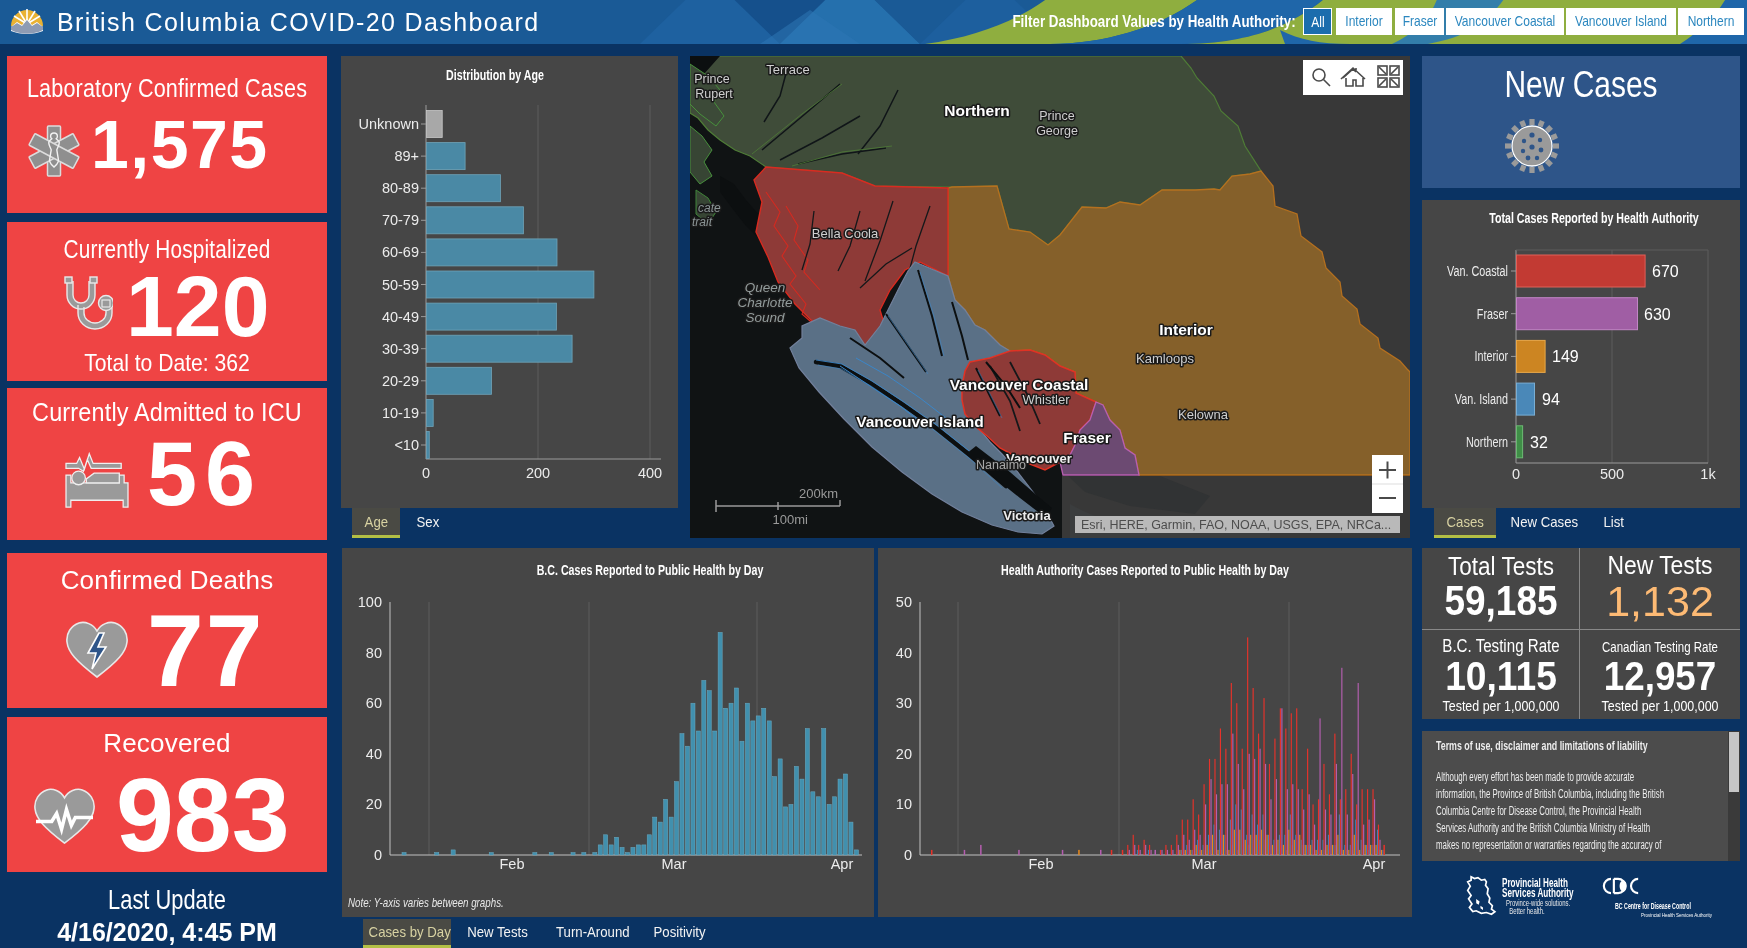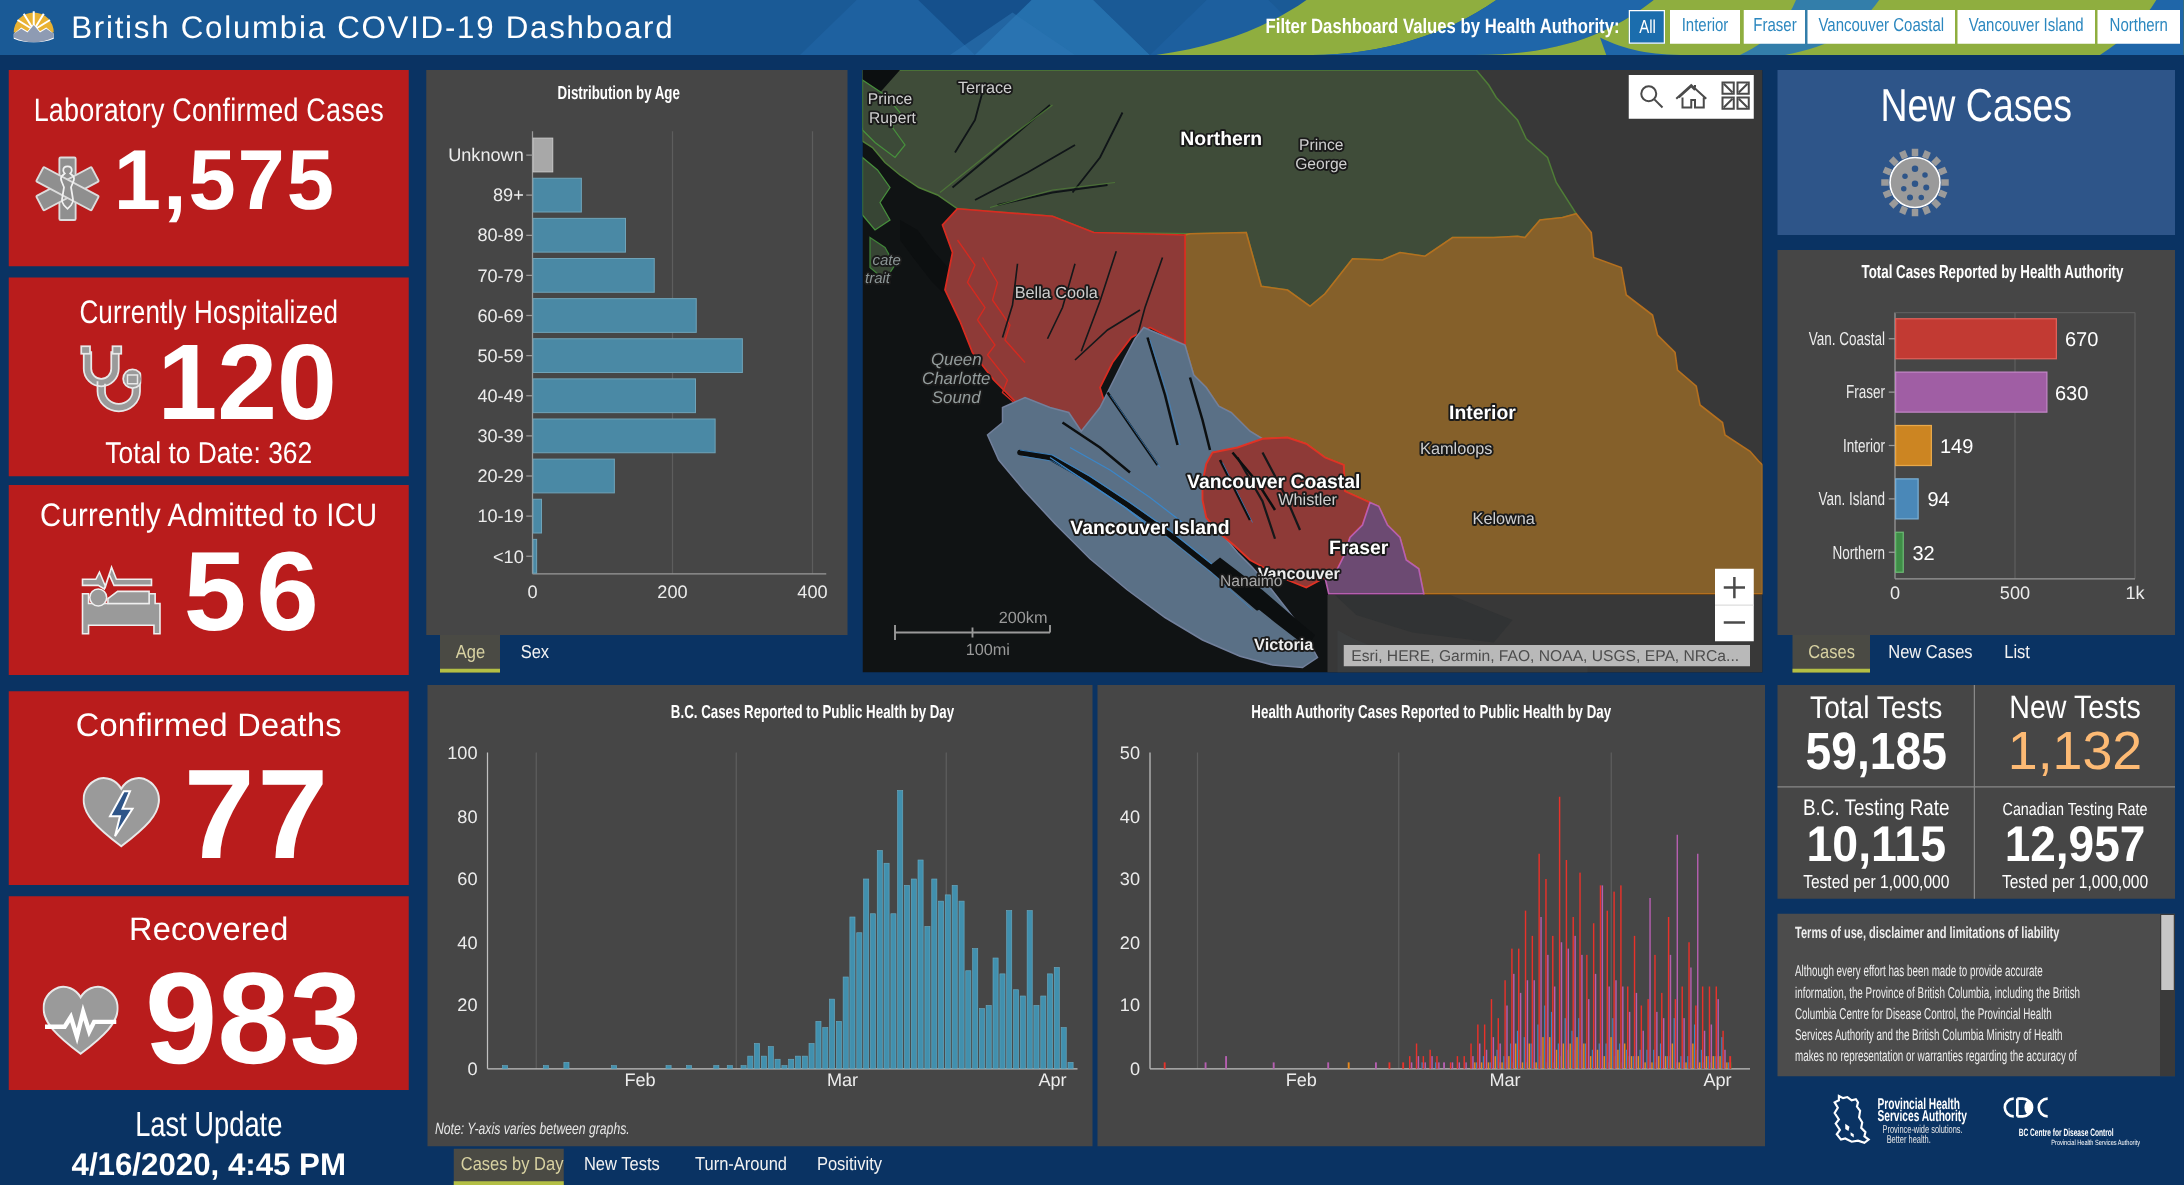--- a/index.html
+++ b/index.html
@@ -1,20 +1,20 @@
 <!DOCTYPE html>
 <html><head><meta charset="utf-8">
 <style>
 *{margin:0;padding:0;box-sizing:border-box;-webkit-font-smoothing:antialiased}
 .sx{display:inline-block;white-space:nowrap}
 .cx{display:block;width:max-content;margin-left:50%;white-space:nowrap}
 html,body{width:1747px;height:948px;overflow:hidden}
 body{font-family:"Liberation Sans",sans-serif;background:#0a3363;position:relative}
 .abs{position:absolute}
-.card{position:absolute;left:7px;width:320px;background:#b91c1c;color:#fff;text-align:center}
+.card{position:absolute;left:7px;width:320px;background:#ef4444;color:#fff;text-align:center}
 .card .t{font-weight:400;color:#fff;letter-spacing:.2px}
 .num{color:#fff;font-weight:700;letter-spacing:1px;line-height:1}
 .panel{position:absolute;background:#464646;color:#eee}
 .ptitle{position:absolute;text-align:center;font-size:15px;font-weight:700;color:#fff;white-space:nowrap}
 .ptitle span{display:block;width:max-content;margin-left:50%;transform:translateX(-50%) scaleX(.71)}
 .tab{position:absolute;font-size:15px;color:#f3f3f3;text-align:center;white-space:nowrap}
 .tab span{display:inline-block;transform:scaleX(.88)}
 .tabsel{background:#4a4a44;color:#d8d2a2;border-bottom:3px solid #b3bf45}
 svg{display:block}
 </style></head><body>
@@ -42,21 +42,21 @@
    <g stroke="#fff" stroke-width="1.6">
      <line x1="18" y1="17" x2="18" y2="2"></line>
         <line x1="18" y1="17" x2="10" y2="4"></line>
      <line x1="18" y1="17" x2="5" y2="9"></line>
         <line x1="18" y1="17" x2="26" y2="4"></line>
      <line x1="18" y1="17" x2="31" y2="9"></line>
    </g>
    <path d="M2 20 L8 15 L13 18 L18 12 L23 18 L28 15 L34 20 L34 24 C 24 28 12 28 2 24 Z" fill="#fff"></path>
    <path d="M2 20 L8 16 L13 19 L18 13 L23 19 L28 16 L34 20 L34 23 C 24 28 12 28 2 23 Z" fill="#8e9bb3"></path>
  </svg>
- <div class="abs" style="left:57px;top:8px;font-size:25px;color:#fff;font-weight:400;letter-spacing:1.4px">British Columbia COVID-19 Dashboard</div>
+ <div class="abs" style="left:57px;top:8px;font-size:25px;color:#fff;font-weight:400;letter-spacing:1.4px">British Columbia COVID-20 Dashboard</div>
  <div class="abs" style="right:451px;top:12px;font-size:16.5px;font-weight:700;color:#fff;white-space:nowrap"><span class="sx" style="transform:scaleX(.81);transform-origin:right center">Filter Dashboard Values by Health Authority:</span></div>
 </div>
 <div class="abs" style="left:1303px;top:8px;width:29px;height:27px;background:#1b6dad;border:1px solid #fff;color:#fff;font-size:15px;text-align:center;line-height:25px;white-space:nowrap">
     <span class="cx" style="transform:translateX(-50%) scaleX(.8)">All</span>
   </div>
 <div class="abs" style="left:1336px;top:8px;width:56px;height:27px;background:#fff;color:#2b87bf;font-size:15px;text-align:center;line-height:25px;white-space:nowrap">
     <span class="cx" style="transform:translateX(-50%) scaleX(.8)">Interior</span>
   </div>
 <div class="abs" style="left:1395px;top:8px;width:49px;height:27px;background:#fff;color:#2b87bf;font-size:15px;text-align:center;line-height:25px;white-space:nowrap">
     <span class="cx" style="transform:translateX(-50%) scaleX(.8)">Fraser</span>

